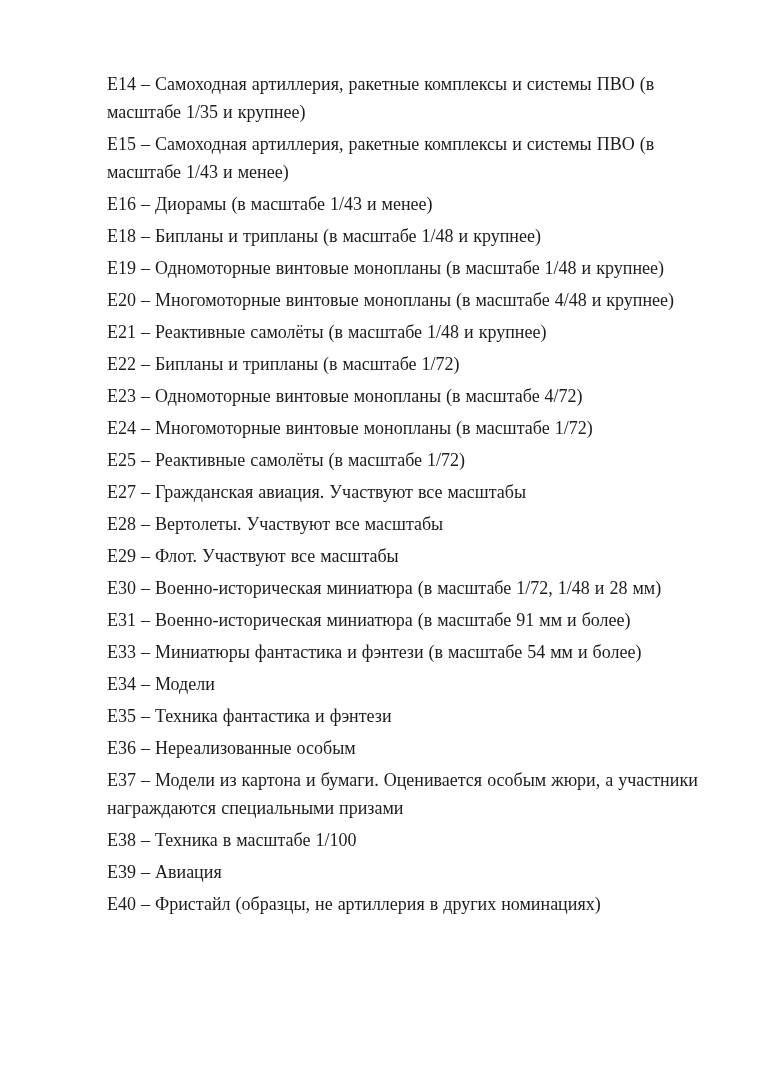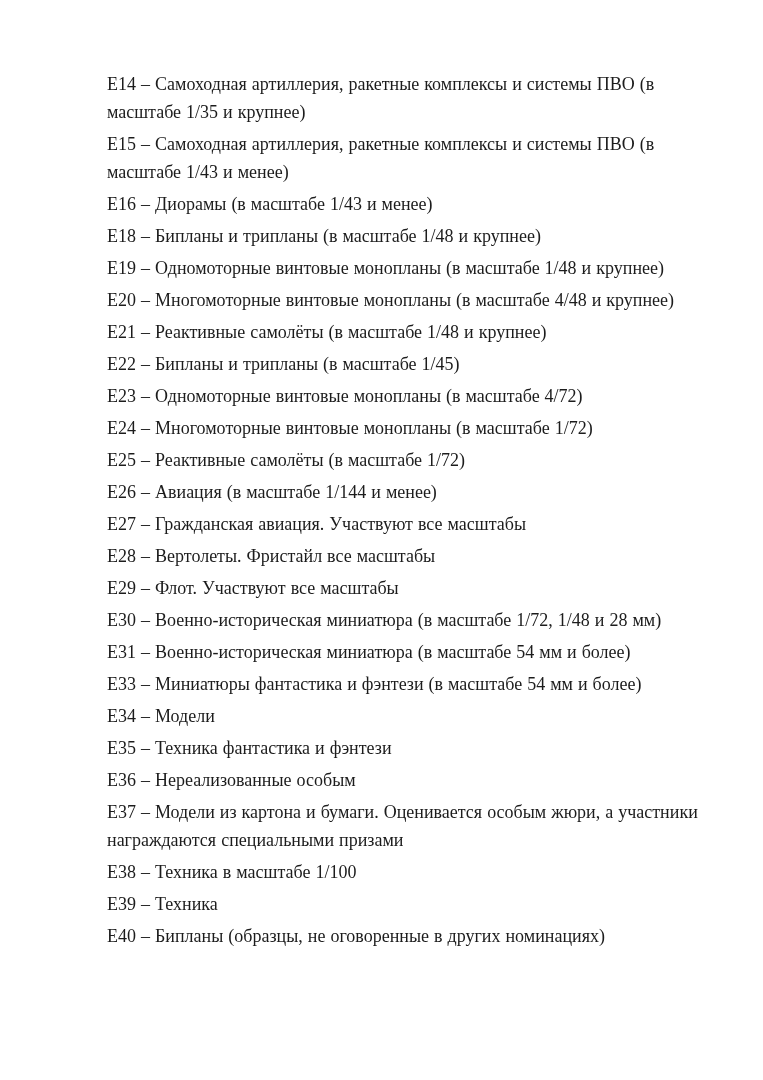--- a/index.html
+++ b/index.html
@@ -37,32 +37,31 @@
 <div class="page" style="background: rgb(255, 255, 255);">
   <div class="content" style="color: rgb(28, 28, 28);">
 
   <p class="item">Е14 – Самоходная артиллерия, ракетные комплексы и системы ПВО (в масштабе 1/35 и крупнее)</p>
       <p class="item">Е15 – Самоходная артиллерия, ракетные комплексы и системы ПВО (в масштабе 1/43 и менее)</p>
       <p class="item">Е16 – Диорамы (в масштабе 1/43 и менее)</p>
       <p class="item">Е18 – Бипланы и трипланы (в масштабе 1/48 и крупнее)</p>
       <p class="item">Е19 – Одномоторные винтовые монопланы (в масштабе 1/48 и крупнее)</p>
       <p class="item">Е20 – Многомоторные винтовые монопланы (в масштабе 4/48 и крупнее)</p>
       <p class="item">Е21 – Реактивные самолёты (в масштабе 1/48 и крупнее)</p>
-      <p class="item">Е22 – Бипланы и трипланы (в масштабе 1/45)</p>
+      <p class="item">Е22 – Бипланы и трипланы (в масштабе 1/72)</p>
       <p class="item">Е23 – Одномоторные винтовые монопланы (в масштабе 4/72)</p>
       <p class="item">Е24 – Многомоторные винтовые монопланы (в масштабе 1/72)</p>
       <p class="item">Е25 – Реактивные самолёты (в масштабе 1/72)</p>
-      <p class="item">Е26 – Авиация (в масштабе 1/144 и менее)</p>
       <p class="item">Е27 – Гражданская авиация. Участвуют все масштабы</p>
-      <p class="item">Е28 – Вертолеты. Фристайл все масштабы</p>
+      <p class="item">Е28 – Вертолеты. Участвуют все масштабы</p>
       <p class="item">Е29 – Флот. Участвуют все масштабы</p>
       <p class="item">Е30 – Военно-историческая миниатюра (в масштабе 1/72, 1/48 и 28 мм)</p>
-      <p class="item">Е31 – Военно-историческая миниатюра (в масштабе 54 мм и более)</p>
+      <p class="item">Е31 – Военно-историческая миниатюра (в масштабе 91 мм и более)</p>
       <p class="item">Е33 – Миниатюры фантастика и фэнтези (в масштабе 54 мм и более)</p>
       <p class="item">Е34 – Модели</p>
       <p class="item">Е35 – Техника фантастика и фэнтези</p>
       <p class="item">Е36 – Нереализованные особым</p>
       <p class="item">Е37 – Модели из картона и бумаги. Оценивается особым жюри, а участники награждаются специальными призами</p>
       <p class="item">Е38 – Техника в масштабе 1/100</p>
-      <p class="item">Е39 – Техника</p>
-      <p class="item">Е40 – Бипланы (образцы, не оговоренные в других номинациях)</p>
+      <p class="item">Е39 – Авиация</p>
+      <p class="item">Е40 – Фристайл (образцы, не артиллерия в других номинациях)</p>
     </div>
 </div>
 
 </body></html>

